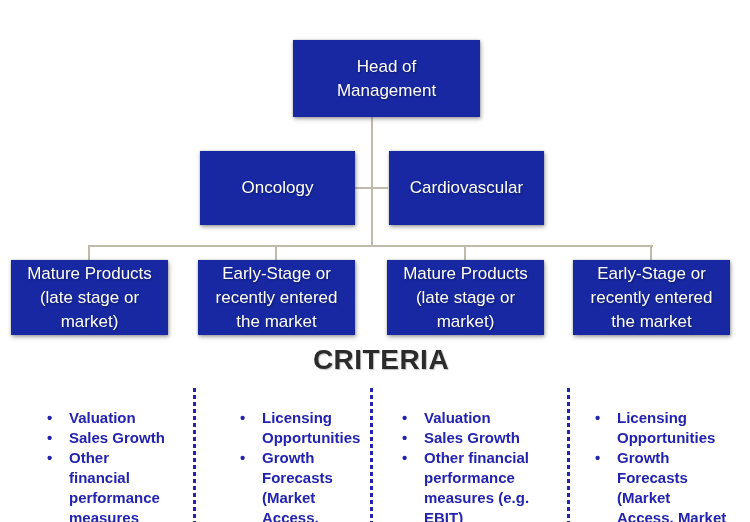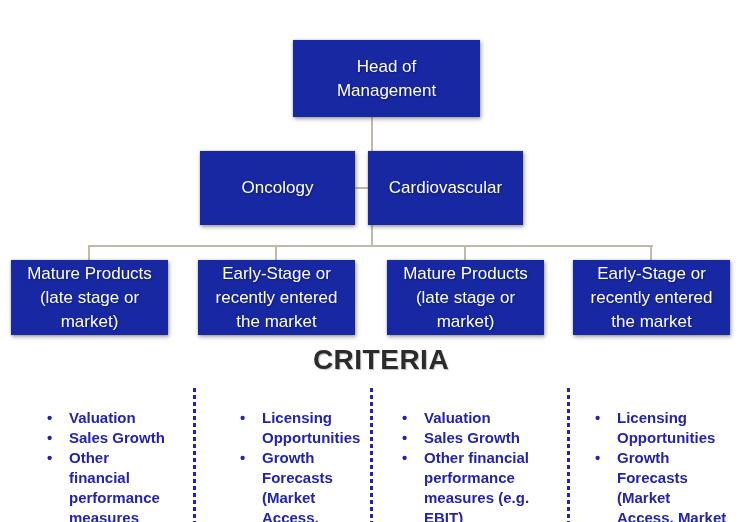--- a/index.html
+++ b/index.html
@@ -23,21 +23,21 @@
     color:var(--box-text);
     display:flex;align-items:center;justify-content:center;
     text-align:center;
     font-size:17px;line-height:24px;
     box-shadow:1px 2px 4px rgba(90,90,90,0.55), 0 0 2px rgba(120,120,120,0.4);
     text-shadow:1px 1px 2px rgba(0,0,0,0.35);
   }
   .org-box .lbl{display:block;padding:0 13px;}
   #box-head{left:293px;top:40px;width:187px;height:77px;}
   #box-oncology{left:200px;top:151px;width:155px;height:74px;}
-  #box-cardio{left:368px;top:151px;width:155px;height:74px;}
+  #box-cardio{left:389px;top:151px;width:155px;height:74px;}
   #box-unit-1{left:11px;top:260px;width:157px;height:75px;}
   #box-unit-2{left:198px;top:260px;width:157px;height:75px;}
   #box-unit-3{left:387px;top:260px;width:157px;height:75px;}
   #box-unit-4{left:573px;top:260px;width:157px;height:75px;}
   .connector{position:absolute;background:var(--connector);}
   #conn-trunk{left:371px;top:117px;width:2px;height:130px;}
   #conn-tie{left:355px;top:187px;width:33px;height:2px;}
   #conn-bus{left:88px;top:245px;width:565px;height:2px;}
   #conn-drop-1{left:88px;top:246px;width:2px;height:15px;}
   #conn-drop-2{left:275px;top:246px;width:2px;height:15px;}

